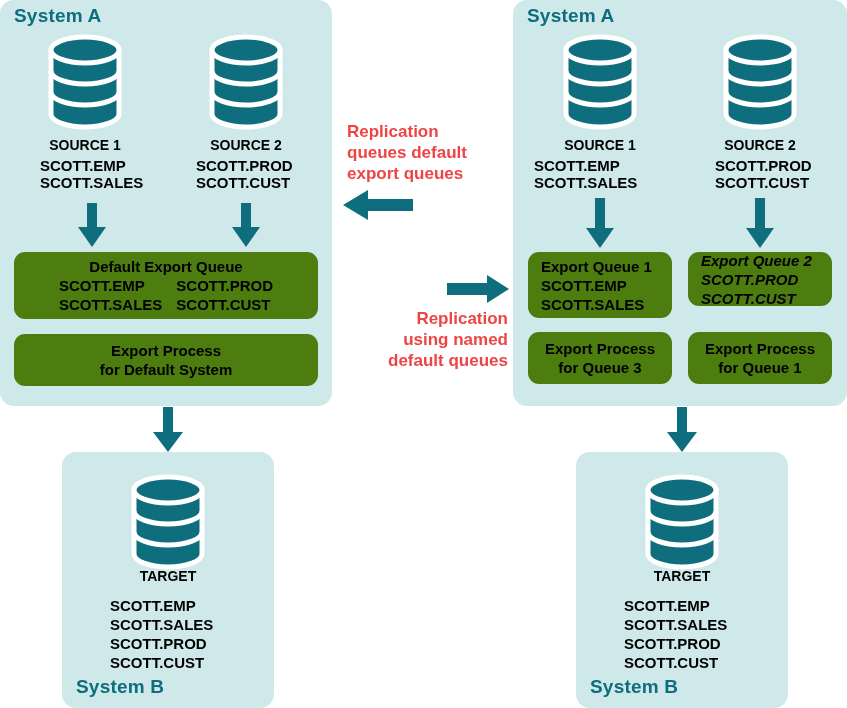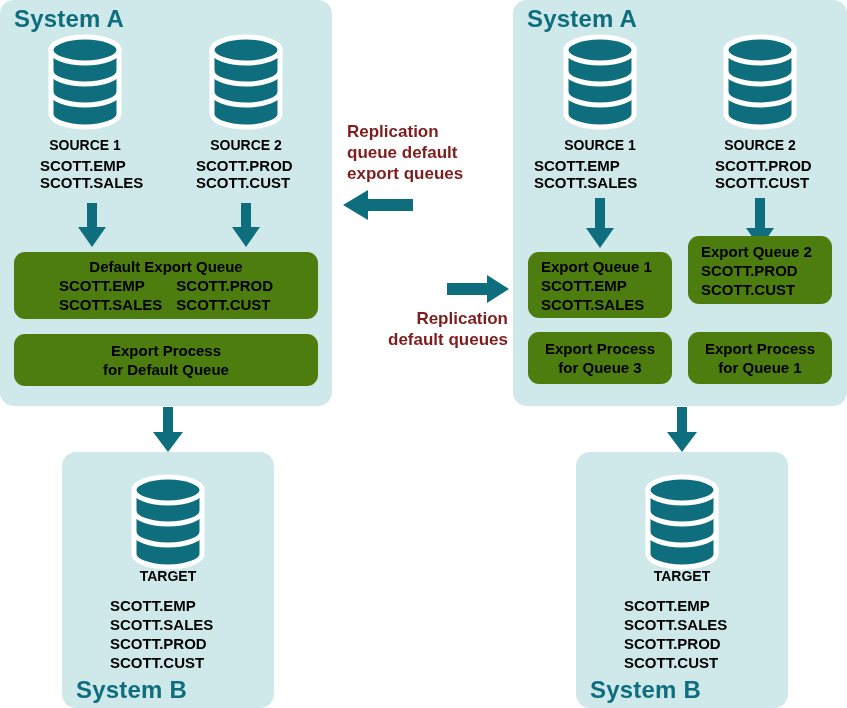--- a/index.html
+++ b/index.html
@@ -13,21 +13,21 @@
 
   
   .panel {
     position: absolute;
     background: #cfe9ea;
     border-radius: 14px;
   }
   .panel-title {
     position: absolute;
     color: #0e6e7d;
-    font-size: 24px;
+    font-size: 19px;
     font-weight: bold;
     letter-spacing: 0.2px;
     white-space: nowrap;
   }
 
   
   .db {
     position: absolute;
     width: 78px; height: 100px;
   }
@@ -74,21 +74,21 @@
   .qcols { display: flex; gap: 14px; }
   .qcols .col div { font-size: 15px; font-weight: bold; line-height: 19px; white-space: nowrap; }
 
   
   .arrow { position: absolute; }
   .arrow svg { display:block; }
 
   
   .ccap {
     position: absolute;
-    color: #7f1d1d;
+    color: #ef4444;
     font-size: 17px;
     font-weight: bold;
     line-height: 21px;
     white-space: nowrap;
   }
   .ccap.right-al { text-align: right; }
 </style>
 </head>
 <body>
 
@@ -148,21 +148,21 @@
       </div>
       <div class="col">
         <div>SCOTT.PROD</div>
         <div>SCOTT.CUST</div>
       </div>
     </div>
   </div>
 
   <div class="wbox ctr" style="left:14px; top:334px; width:304px; height:52px;">
     <div class="t">Export Process</div>
-    <div class="t">for Default Queue</div>
+    <div class="t">for Default System</div>
   </div>
 
   <div class="arrow" style="left:153px; top:407px;">
     <svg width="30" height="45" viewBox="0 0 30 45">
       <path d="M10 0 h10 v25 h10 L15 45 L0 25 h10 z" fill="#0e6e7d"></path>
     </svg>
   </div>
 
   <div class="panel" style="left:62px; top:452px; width:212px; height:256px;"></div>
   <div class="db" style="left:129px; top:472px;">
@@ -179,36 +179,37 @@
   <div class="tables" style="left:110px; top:596px; line-height:19px;">
     <div>SCOTT.EMP</div>
     <div>SCOTT.SALES</div>
     <div>SCOTT.PROD</div>
     <div>SCOTT.CUST</div>
   </div>
   <div class="panel-title" style="left:76px; top:676px;">System B</div>
 
   <div class="ccap" style="left:347px; top:121px;">
     <div>Replication</div>
-    <div>queue default</div>
+    <div>queues default</div>
     <div>export queues</div>
   </div>
   <div class="arrow" style="left:343px; top:190px;">
     <svg width="70" height="30" viewBox="0 0 70 30">
       <path d="M70 9 H25 V0 L0 15 L25 30 V21 H70 z" fill="#0e6e7d"></path>
     </svg>
   </div>
 
   <div class="arrow" style="left:447px; top:275px;">
     <svg width="62" height="28" viewBox="0 0 62 28">
       <path d="M0 8 H40 V0 L62 14 L40 28 V20 H0 z" fill="#0e6e7d"></path>
     </svg>
   </div>
   <div class="ccap right-al" style="left:349px; top:308px; width:159px;">
     <div>Replication</div>
+    <div>using named</div>
     <div>default queues</div>
   </div>
 
   <div class="panel" style="left:513px; top:0px; width:334px; height:406px;"></div>
   <div class="panel-title" style="left:527px; top:5px;">System A</div>
 
   <div class="db" style="left:561px; top:32px;">
     <svg viewBox="0 0 78 100">
       <g fill="#0e6e7d" stroke="#ffffff" stroke-width="5">
         <path d="M5 18 v64 a34 13 0 0 0 68 0 v-64 z"></path>
@@ -249,21 +250,21 @@
       <path d="M9 0 h10 v30 h9 L14 50 L0 30 h9 z" fill="#0e6e7d"></path>
     </svg>
   </div>
 
   <div class="wbox lft" style="left:528px; top:252px; width:144px; height:66px;">
     <div class="t">Export Queue 1</div>
     <div class="t">SCOTT.EMP</div>
     <div class="t">SCOTT.SALES</div>
   </div>
 
-  <div class="wbox lft" style="left:688px; top:236px; width:144px; height:68px;">
+  <div class="wbox lft" style="left:688px; top:252px; width:144px; height:54px;font-style:italic;">
     <div class="t">Export Queue 2</div>
     <div class="t">SCOTT.PROD</div>
     <div class="t">SCOTT.CUST</div>
   </div>
 
   <div class="wbox ctr" style="left:528px; top:332px; width:144px; height:52px;">
     <div class="t">Export Process</div>
     <div class="t">for Queue 3</div>
   </div>
 

